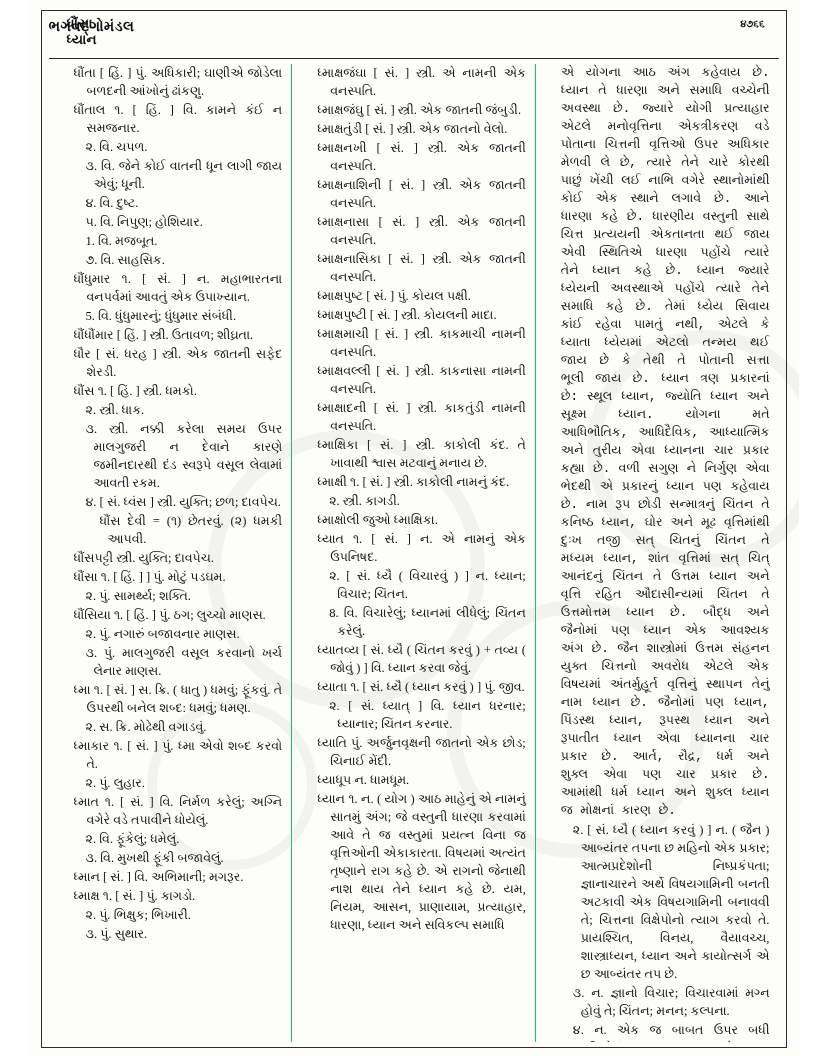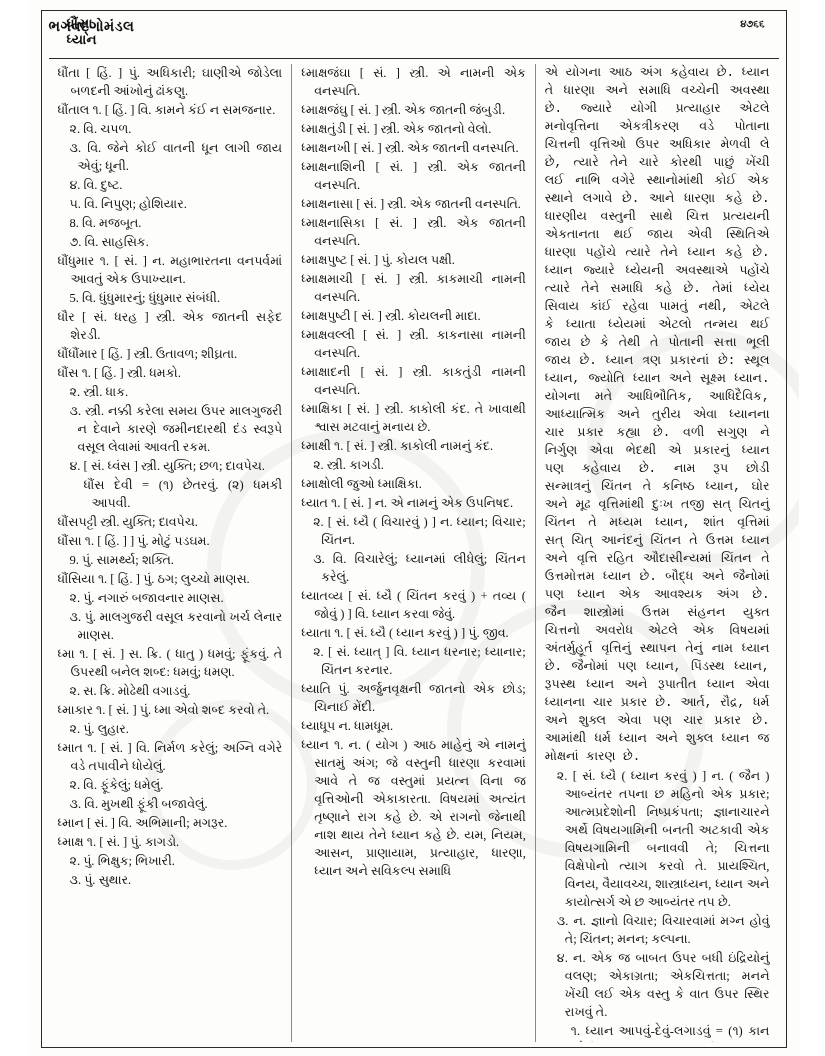--- a/index.html
+++ b/index.html
@@ -121,21 +121,21 @@
   }
   .entry.sub2 {
     padding-left: 34px;
     text-indent: -8px;
   }
   .entry.flow {
     padding-left: 0;
     text-indent: 0;
     font-family: Liberation Mono, monospace;
   }
-  .col-body { display: block; }
+  .col-body { display: block; margin-left: 16px; }
 </style>
 </head>
 <body>
 
 <div class="page">
 
   <div class="watermark wm1"></div>
   <div class="watermark wm2"></div>
   <div class="watermark wm3"></div>
   <div class="watermark wm4"></div>
@@ -154,34 +154,34 @@
 
   <div class="columns">
     <div class="col">
       <div class="col-body">
           <p class="entry">ધૌંતા [ હિં. ] પું. અધિકારી; ઘાણીએ જોડેલા બળદની આંખોનું ઢાંકણુ.</p>
           <p class="entry">ધૌંતાલ ૧. [ હિં. ] વિ. કામને કંઈ ન સમજનાર.</p>
           <p class="entry sub">૨. વિ. ચપળ.</p>
           <p class="entry sub">૩. વિ. જેને કોઈ વાતની ધૂન લાગી જાય એવું; ધૂની.</p>
           <p class="entry sub">૪. વિ. દુષ્ટ.</p>
           <p class="entry sub">૫. વિ. નિપુણ; હોશિયાર.</p>
-          <p class="entry sub">8. વિ. મજબૂત.</p>
+          <p class="entry sub">1. વિ. મજબૂત.</p>
           <p class="entry sub">૭. વિ. સાહસિક.</p>
           <p class="entry">ધૌંધુમાર ૧. [ સં. ] ન. મહાભારતના વનપર્વમાં આવતું એક ઉપાખ્યાન.</p>
           <p class="entry sub">5. વિ. ધુંધુમારનું; ધુંધુમાર સંબંધી.</p>
+          <p class="entry">ધૌંધૌંમાર [ હિં. ] સ્ત્રી. ઉતાવળ; શીઘ્રતા.</p>
           <p class="entry">ધૌર [ સં. ધરહ ] સ્ત્રી. એક જાતની સફેદ શેરડી.</p>
-          <p class="entry">ધૌંધૌંમાર [ હિં. ] સ્ત્રી. ઉતાવળ; શીઘ્રતા.</p>
           <p class="entry">ધૌંસ ૧. [ હિં. ] સ્ત્રી. ધમકો.</p>
           <p class="entry sub">૨. સ્ત્રી. ધાક.</p>
           <p class="entry sub">૩. સ્ત્રી. નક્કી કરેલા સમય ઉપર માલગુજરી ન દેવાને કારણે જમીનદારથી દંડ સ્વરૂપે વસૂલ લેવામાં આવતી રકમ.</p>
           <p class="entry sub">૪. [ સં. ધ્વંસ ] સ્ત્રી. યુક્તિ; છળ; દાવપેચ.</p>
           <p class="entry sub2">ધૌંસ દેવી = (૧) છેતરવું. (૨) ધમકી આપવી.</p>
           <p class="entry">ધૌંસપટ્ટી સ્ત્રી. યુક્તિ; દાવપેચ.</p>
           <p class="entry">ધૌંસા ૧. [ હિં. ] ] પું. મોટું પડઘમ.</p>
-          <p class="entry sub">9. પું. સામર્થ્ય; શક્તિ.</p>
+          <p class="entry sub">૨. પું. સામર્થ્ય; શક્તિ.</p>
           <p class="entry">ધૌંસિયા ૧. [ હિં. ] પું. ઠગ; લુચ્ચો માણસ.</p>
           <p class="entry sub">૨. પું. નગારું બજાવનાર માણસ.</p>
           <p class="entry sub">૩. પું. માલગુજરી વસૂલ કરવાનો ખર્ચ લેનાર માણસ.</p>
           <p class="entry">ધ્મા ૧. [ સં. ] સ. ક્રિ. ( ધાતુ ) ધમવું; ફૂંકવું. તે ઉપરથી બનેલ શબ્દ: ધમવું; ધમણ.</p>
           <p class="entry sub">૨. સ. ક્રિ. મોઢેથી વગાડવું.</p>
           <p class="entry">ધ્માકાર ૧. [ સં. ] પું. ધ્મા એવો શબ્દ કરવો તે.</p>
           <p class="entry sub">૨. પું. લુહાર.</p>
           <p class="entry">ધ્માત ૧. [ સં. ] વિ. નિર્મળ કરેલું; અગ્નિ વગેરે વડે તપાવીને ધોયેલું.</p>
           <p class="entry sub">૨. વિ. ફૂંકેલું; ધમેલું.</p>
           <p class="entry sub">૩. વિ. મુખથી ફૂંકી બજાવેલું.</p>
@@ -194,31 +194,31 @@
     <div class="col">
       <div class="col-body">
           <p class="entry">ધ્માક્ષજંઘા [ સં. ] સ્ત્રી. એ નામની એક વનસ્પતિ.</p>
           <p class="entry">ધ્માક્ષજંઘુ [ સં. ] સ્ત્રી. એક જાતની જંબુડી.</p>
           <p class="entry">ધ્માક્ષતુંડી [ સં. ] સ્ત્રી. એક જાતનો વેલો.</p>
           <p class="entry">ધ્માક્ષનખી [ સં. ] સ્ત્રી. એક જાતની વનસ્પતિ.</p>
           <p class="entry">ધ્માક્ષનાશિની [ સં. ] સ્ત્રી. એક જાતની વનસ્પતિ.</p>
           <p class="entry">ધ્માક્ષનાસા [ સં. ] સ્ત્રી. એક જાતની વનસ્પતિ.</p>
           <p class="entry">ધ્માક્ષનાસિકા [ સં. ] સ્ત્રી. એક જાતની વનસ્પતિ.</p>
           <p class="entry">ધ્માક્ષપુષ્ટ [ સં. ] પું. કોયલ પક્ષી.</p>
+          <p class="entry">ધ્માક્ષપુષ્ટી [ સં. ] સ્ત્રી. કોયલની માદા.</p>
           <p class="entry">ધ્માક્ષમાચી [ સં. ] સ્ત્રી. કાકમાચી નામની વનસ્પતિ.</p>
-          <p class="entry">ધ્માક્ષપુષ્ટી [ સં. ] સ્ત્રી. કોયલની માદા.</p>
           <p class="entry">ધ્માક્ષવલ્લી [ સં. ] સ્ત્રી. કાકનાસા નામની વનસ્પતિ.</p>
           <p class="entry">ધ્માક્ષાદની [ સં. ] સ્ત્રી. કાકતુંડી નામની વનસ્પતિ.</p>
           <p class="entry">ધ્માક્ષિકા [ સં. ] સ્ત્રી. કાકોલી કંદ. તે ખાવાથી શ્વાસ મટવાનું મનાય છે.</p>
           <p class="entry">ધ્માક્ષી ૧. [ સં. ] સ્ત્રી. કાકોલી નામનું કંદ.</p>
           <p class="entry sub">૨. સ્ત્રી. કાગડી.</p>
           <p class="entry">ધ્માક્ષોલી જુઓ ધ્માક્ષિકા.</p>
           <p class="entry">ધ્યાત ૧. [ સં. ] ન. એ નામનું એક ઉપનિષદ.</p>
           <p class="entry sub">૨. [ સં. ધ્યૈ ( વિચારવું ) ] ન. ધ્યાન; વિચાર; ચિંતન.</p>
-          <p class="entry sub">૩. વિ. વિચારેલું; ધ્યાનમાં લીધેલું; ચિંતન કરેલું.</p>
+          <p class="entry sub">8. વિ. વિચારેલું; ધ્યાનમાં લીધેલું; ચિંતન કરેલું.</p>
           <p class="entry">ધ્યાતવ્ય [ સં. ધ્યૈ ( ચિંતન કરવું ) + તવ્ય ( જોવું ) ] વિ. ધ્યાન કરવા જેવું.</p>
           <p class="entry">ધ્યાતા ૧. [ સં. ધ્યૈ ( ધ્યાન કરવું ) ] પું. જીવ.</p>
           <p class="entry sub">૨. [ સં. ધ્યાત્ ] વિ. ધ્યાન ધરનાર; ધ્યાનાર; ચિંતન કરનાર.</p>
           <p class="entry">ધ્યાતિ પું. અર્જુનવૃક્ષની જાતનો એક છોડ; ચિનાઈ મેંદી.</p>
           <p class="entry">ધ્યાધૂપ ન. ધામધૂમ.</p>
           <p class="entry">ધ્યાન ૧. ન. ( યોગ ) આઠ માહેનું એ નામનું સાતમું અંગ; જે વસ્તુની ધારણા કરવામાં આવે તે જ વસ્તુમાં પ્રયત્ન વિના જ વૃત્તિઓની એકાકારતા. વિષયમાં અત્યંત તૃષ્ણાને રાગ કહે છે. એ રાગનો જેનાથી નાશ થાય તેને ધ્યાન કહે છે. યમ, નિયમ, આસન, પ્રાણાયામ, પ્રત્યાહાર, ધારણા, ધ્યાન અને સવિકલ્પ સમાધિ</p>
         </div>
     </div>
     <div class="col">
       <div class="col-body">

